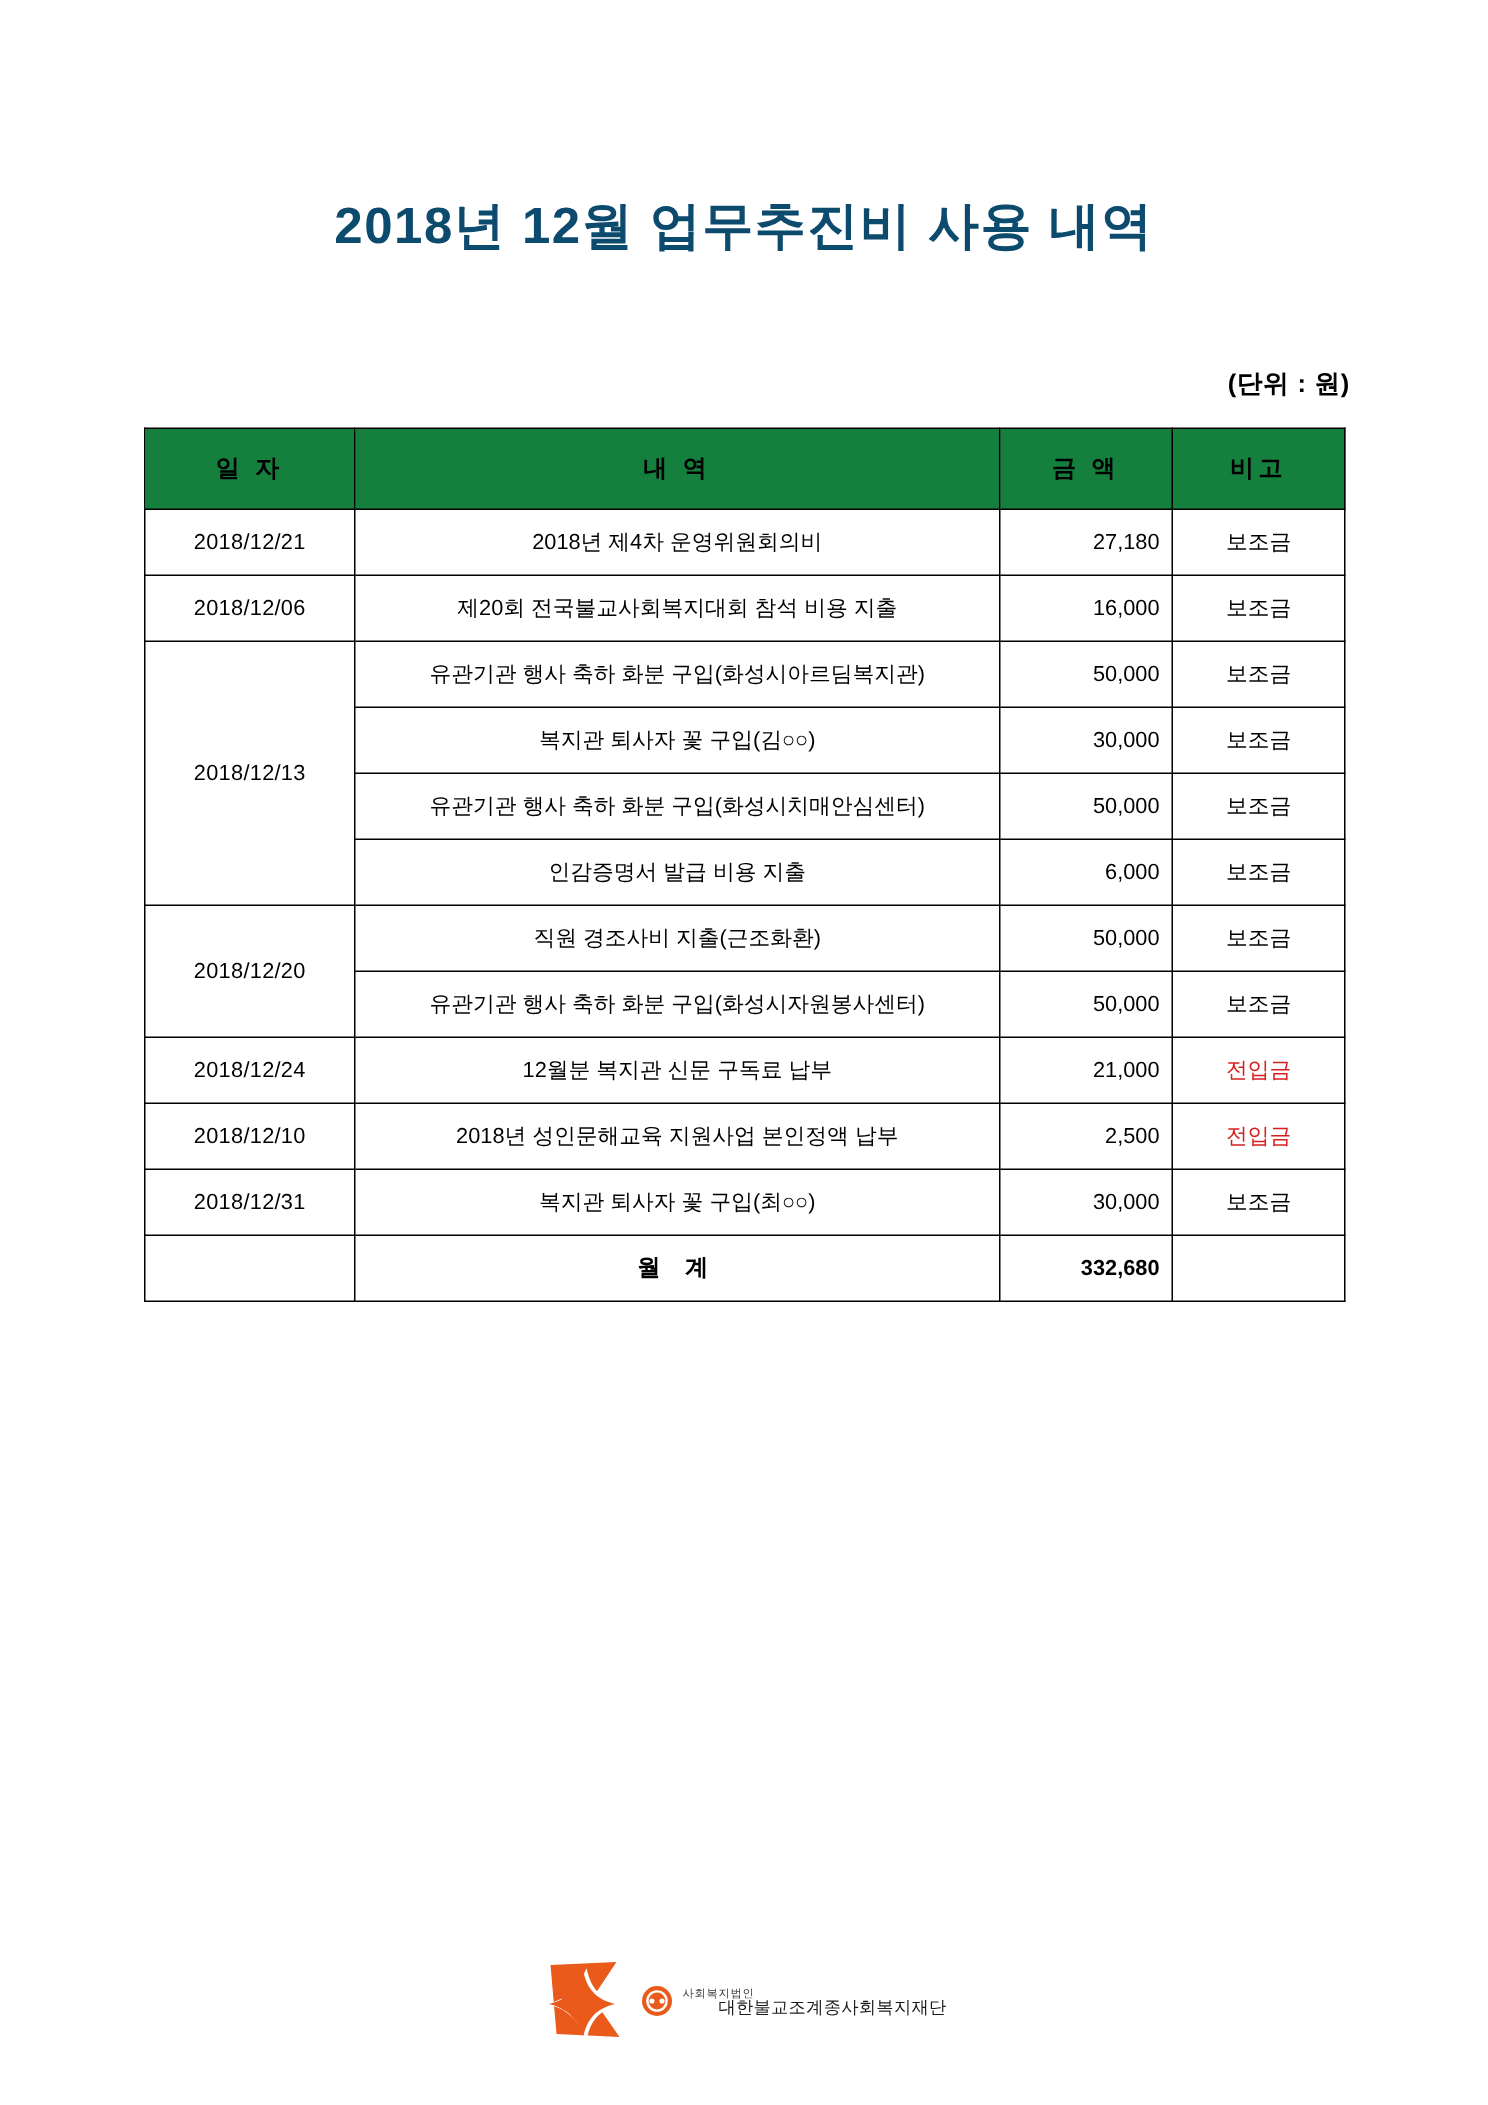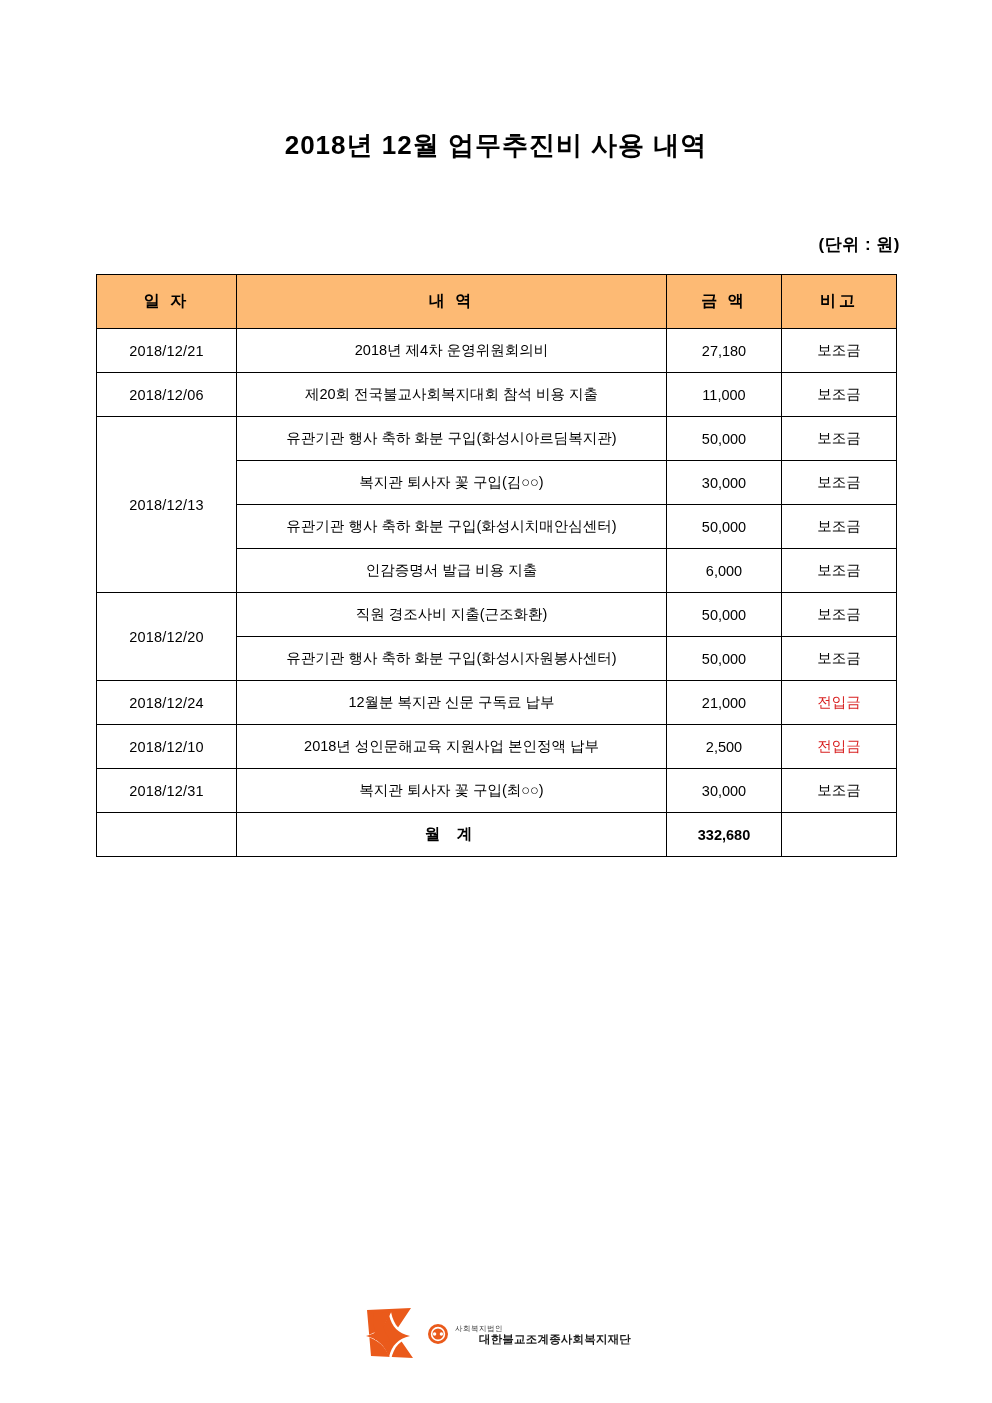--- a/index.html
+++ b/index.html
@@ -16,25 +16,25 @@
     overflow: hidden;
   }
   .page {
     width: 992px;
     height: 1403px;
     position: relative;
     box-sizing: border-box;
   }
   .doc-title {
     text-align: center;
-    font-size: 26px;
+    font-size: 34px;
     font-weight: bold;
     letter-spacing: 1px;
     margin-top: 128px;
-    color: #000000;
+    color: #0c4a6e;
   }
   .unit-line {
     text-align: right;
     font-size: 17px;
     font-weight: bold;
     margin-top: 70px;
     padding-right: 92px;
     letter-spacing: 0.5px;
   }
   .table-wrap {
@@ -53,38 +53,38 @@
 
   table.ledger th, table.ledger td {
     border: 1px solid #000000;
     font-size: 14.5px;
     height: 44px;
     padding: 2px 8px;
     vertical-align: middle;
     box-sizing: border-box;
   }
   table.ledger thead th {
-    background: #fdba74;
+    background: #15803d;
     font-weight: bold;
     text-align: center;
     font-size: 16px;
     letter-spacing: 3px;
     height: 54px;
   }
   td.date {
     text-align: center;
     font-size: 14px;
     letter-spacing: 0.2px;
   }
   td.desc {
     text-align: center;
     font-size: 14.5px;
   }
   td.amount {
-    text-align: center;
+    text-align: right;
     font-size: 14.5px;
     padding-right: 10px;
   }
   td.note {
     text-align: center;
     font-size: 14.5px;
   }
   td.note.transfer {
     color: #d81f1f;
   }
@@ -136,21 +136,21 @@
     flex: none;
   }
   .logo-small-1 {
     font-size: 7.5px;
     color: #3b3b3b;
     letter-spacing: 0.5px;
     margin-bottom: 1px;
   }
   .logo-small-2 {
     font-size: 11.5px;
-    font-weight: bold;
+    font-weight: normal;
     color: #1b1b1b;
     letter-spacing: 0.2px;
     padding-left: 24px;
   }
   .logo-main {
     font-size: 30px;
     font-weight: bold;
     color: #1b1b1b;
     letter-spacing: -0.5px;
     margin-top: 3px;
@@ -186,21 +186,21 @@
         <tr>
           <td class="date" rowspan="1">2018/12/21</td>
           <td class="desc">2018년  제4차 운영위원회의비</td>
           <td class="amount">27,180</td>
           <td class="note">보조금</td>
         </tr>
 
         <tr>
           <td class="date" rowspan="1">2018/12/06</td>
           <td class="desc">제20회  전국불교사회복지대회 참석 비용 지출</td>
-          <td class="amount">11,000</td>
+          <td class="amount">16,000</td>
           <td class="note">보조금</td>
         </tr>
 
         <tr>
           <td class="date" rowspan="4">2018/12/13</td>
           <td class="desc">유관기관 행사 축하 화분 구입(화성시아르딤복지관)</td>
           <td class="amount">50,000</td>
           <td class="note">보조금</td>
         </tr>
         <tr>

